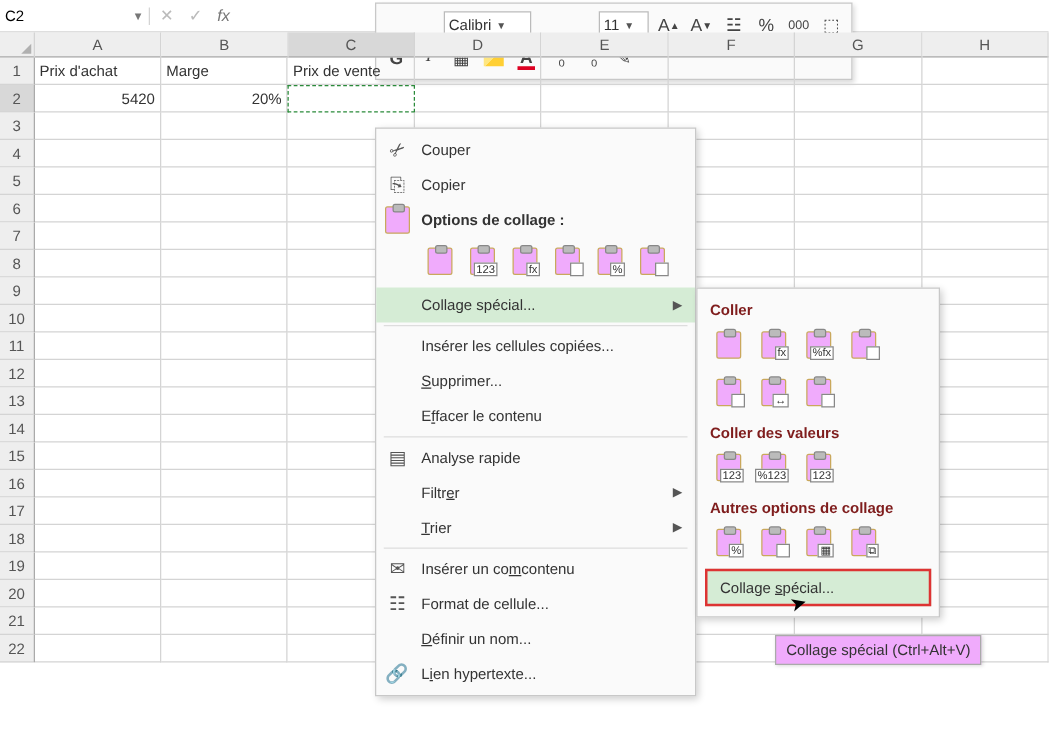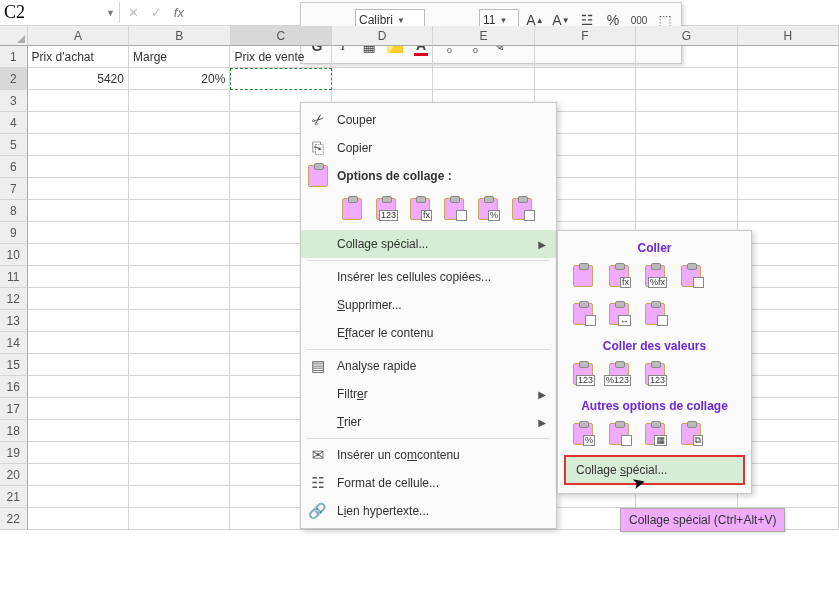--- a/index.html
+++ b/index.html
@@ -1,21 +1,21 @@
 <!DOCTYPE html>
 <html><head>
 <meta charset="utf-8">
 <style>
 * { box-sizing: border-box; margin: 0; padding: 0; }
 body { font-family: "Segoe UI", Tahoma, sans-serif; font-size: 12px; background: #fff; width: 839px; height: 600px; overflow: hidden; position: relative; color: #333; }
 
 
 .topbar { display: flex; align-items: center; height: 26px; border-bottom: 1px solid #d4d4d4; }
 .namebox { display: flex; align-items: center; width: 120px; border-right: 1px solid #d4d4d4; padding: 0 4px; }
-.namebox input { border: none; outline: none; width: 80px; font-size: 18px; font-family: Liberation Serif, serif; }
+.namebox input { border: none; outline: none; width: 80px; font-size: 12px; }
 .namebox .dd { color: #777; font-size: 9px; margin-left: auto; }
 .fxarea { display: flex; align-items: center; padding: 0 8px; gap: 12px; }
 .fxarea .fxbtn { color: #bbb; font-size: 13px; }
 .fxarea .fxlbl { font-style: italic; font-size: 13px; color: #777; }
 
 
 .grid { position: relative; }
 .colheaders { display: flex; height: 20px; }
 .rowhdr-spacer { width: 30px; border-right: 1px solid #d4d4d4; border-bottom: 1px solid #aaa; background: #eee; position: relative; }
 .rowhdr-spacer::after{content:"";position:absolute;right:2px;bottom:2px;width:0;height:0;border-left:8px solid transparent;border-bottom:8px solid #b0b0b0;}
@@ -51,21 +51,21 @@
 .ul { text-decoration: underline; }
 
 
 .clip{width:20px;height:22px;background:#f0abfc;border:1px solid #c9a85c;border-radius:2px;position:relative;}
 .clip::before{content:"";position:absolute;top:-3px;left:5px;width:8px;height:5px;background:#bbb;border:1px solid #888;border-radius:2px;}
 .clip .sub{position:absolute;bottom:-2px;right:-3px;font-size:9px;background:#fff;border:1px solid #888;padding:0 1px;line-height:9px;}
 .clip .subsvg{position:absolute;bottom:-2px;right:-4px;width:11px;height:11px;background:#fff;border:1px solid #888;}
 
 
 .submenu { position: absolute; left: 557px; top: 230px; width: 195px; background: #fafafa; border: 1px solid #c8c8c8; box-shadow: 2px 2px 6px rgba(0,0,0,.2); padding: 4px 0 6px; }
-.subhdr { font-weight: bold; padding: 6px 10px 2px 10px; color: #6d28d9; text-align: center; }
+.subhdr { font-weight: bold; padding: 6px 10px 2px 10px; color: #7f1d1d; }
 .subrow { display: flex; gap: 6px; padding: 4px 10px; }
 .subitem { height: 30px; padding: 0 12px; display: flex; align-items: center; }
 .subitem.highlight { border: 2px solid #d33; background: #d5ecd5; margin: 2px 6px; padding: 0 10px; }
 .tooltip { position: absolute; left: 620px; top: 508px; background: #f0abfc; border: 1px solid #aaa; padding: 4px 8px; font-size: 12px; box-shadow: 1px 1px 3px rgba(0,0,0,.15); }
 .cursor { position: absolute; left: 632px; top: 473px; font-size: 16px; color: #000; pointer-events:none; z-index: 100; transform: rotate(-15deg);}
 .scissors{transform:rotate(-40deg);display:inline-block;}
 </style>
 </head>
 <body>
 
@@ -455,20 +455,24 @@
   <div class="ctxsep"></div>
   <div class="ctxitem">
     <span class="ctxicon">✉</span>
     <span class="ctxlabel"><span>Insérer un co</span><span class="ul">m</span><span>contenu</span></span>
   </div>
   <div class="ctxitem">
     <span class="ctxicon">☷</span>
     <span class="ctxlabel">Format de cellule...</span>
   </div>
   <div class="ctxitem">
+    <span class="ctxicon"></span>
+    <span class="ctxlabel"><span class="ul">D</span><span>éfinir un nom...</span></span>
+  </div>
+  <div class="ctxitem">
     <span class="ctxicon">🔗</span>
     <span class="ctxlabel"><span>L</span><span class="ul">i</span><span>en hypertexte...</span></span>
   </div>
 </div>
 
 <div class="submenu">
   <div class="subhdr">Coller</div>
   <div class="subrow">
     <div class="pasteicon">
         <span class="clip"></span>

